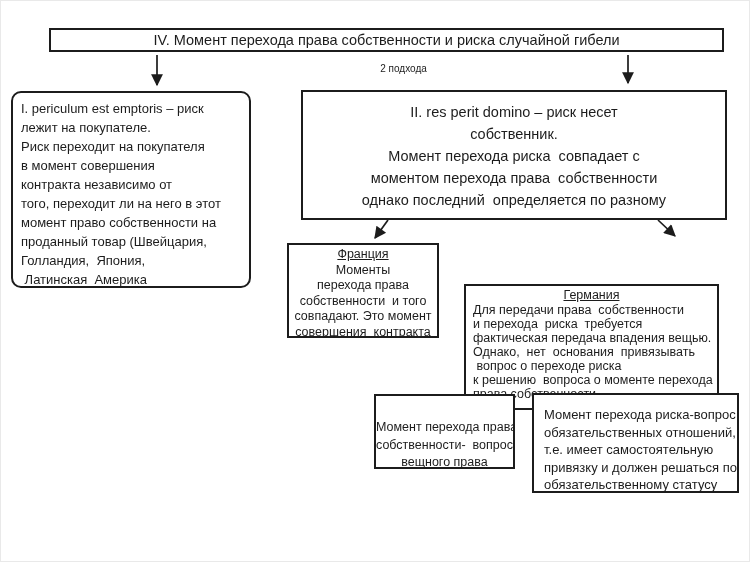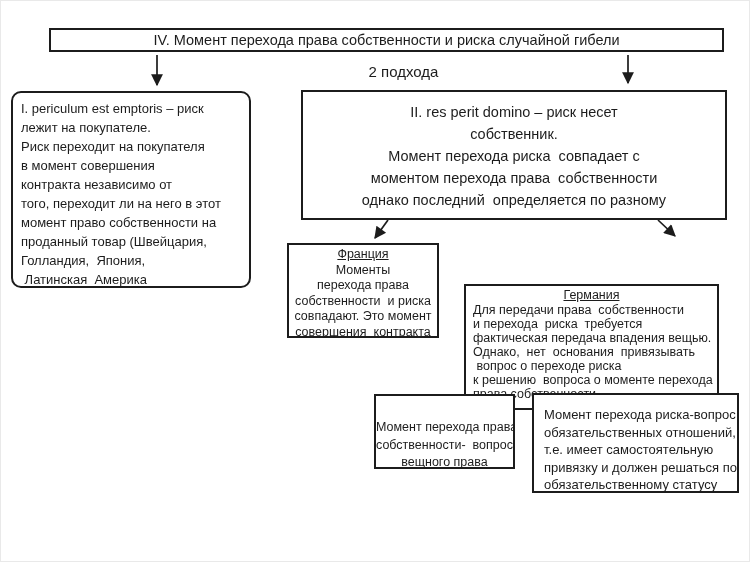--- a/index.html
+++ b/index.html
@@ -34,21 +34,21 @@
     <line x1="387" y1="219" x2="374" y2="237" stroke="#1c1c1c" stroke-width="1.7" marker-end="url(#ah)"></line>
     <line x1="657" y1="219" x2="674" y2="235" stroke="#1c1c1c" stroke-width="1.7" marker-end="url(#ah)"></line>
     <line x1="514" y1="371" x2="499" y2="387" stroke="#1c1c1c" stroke-width="1.7" marker-end="url(#ah)"></line>
     <line x1="682" y1="371" x2="701" y2="386" stroke="#1c1c1c" stroke-width="1.7" marker-end="url(#ah)"></line>
   </svg>
 
   <div class="box" style="left:48px;top:27px;width:675px;height:24px;display:flex;align-items:center;justify-content:center;">
     <span style="font-size:14.5px;">IV. Момент перехода права собственности и риска случайной гибели</span>
   </div>
 
-  <div class="lbl" style="left:340px;top:62px;width:125px;text-align:center;font-size:15px;">2 подхода</div>
+  <div class="lbl" style="left:340px;top:62px;width:125px;text-align:center;font-size:10px;">2 подхода</div>
 
   <div class="box" style="left:10px;top:90px;width:240px;height:197px;padding:6px 0 0 8px;border-radius:10px;">
     <div class="pre" style="font-size:13px;line-height:19px;">I. periculum est emptoris – риск
 лежит на покупателе.
 Риск переходит на покупателя
 в момент совершения
 контракта независимо от
 того, переходит ли на него в этот
 момент право собственности на
 проданный товар (Швейцария,
@@ -61,21 +61,21 @@
 собственник.
 Момент перехода риска  совпадает с
 моментом перехода права  собственности
 однако последний  определяется по разному</div>
   </div>
 
   <div class="box" style="left:286px;top:242px;width:152px;height:95px;padding-top:2px;">
     <div class="box-title" style="font-size:12.5px;line-height:15.5px;">Франция</div>
     <div class="pre center" style="font-size:12.5px;line-height:15.5px;">Моменты
 перехода права
-собственности  и риска
+собственности  и того
 совпадают. Это момент
 совершения  контракта</div>
   </div>
 
   <div class="box" style="left:463px;top:243px;width:255px;height:126px;padding:2px 0 0 7px;margin-top:40px;">
     <div class="box-title" style="font-size:12.5px;line-height:15.2px;padding-right:7px;">Германия</div>
     <div class="pre" style="font-size:12.5px;line-height:14px;">Для передачи права  собственности
 и перехода  риска  требуется
 фактическая передача впадения вещью.
 Однако,  нет  основания  привязывать

